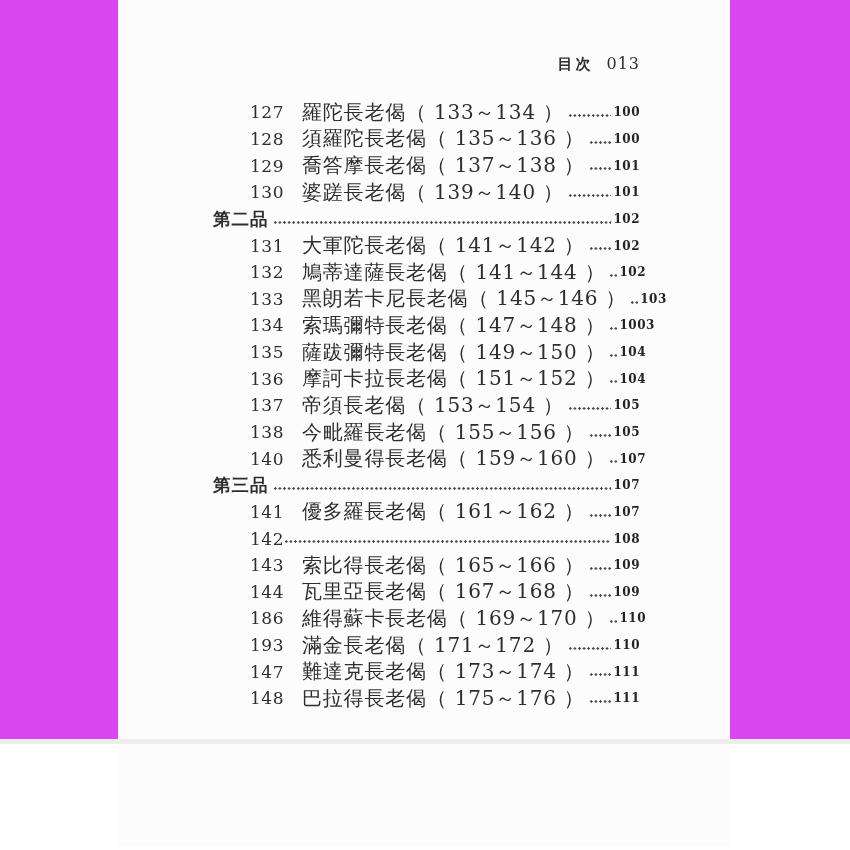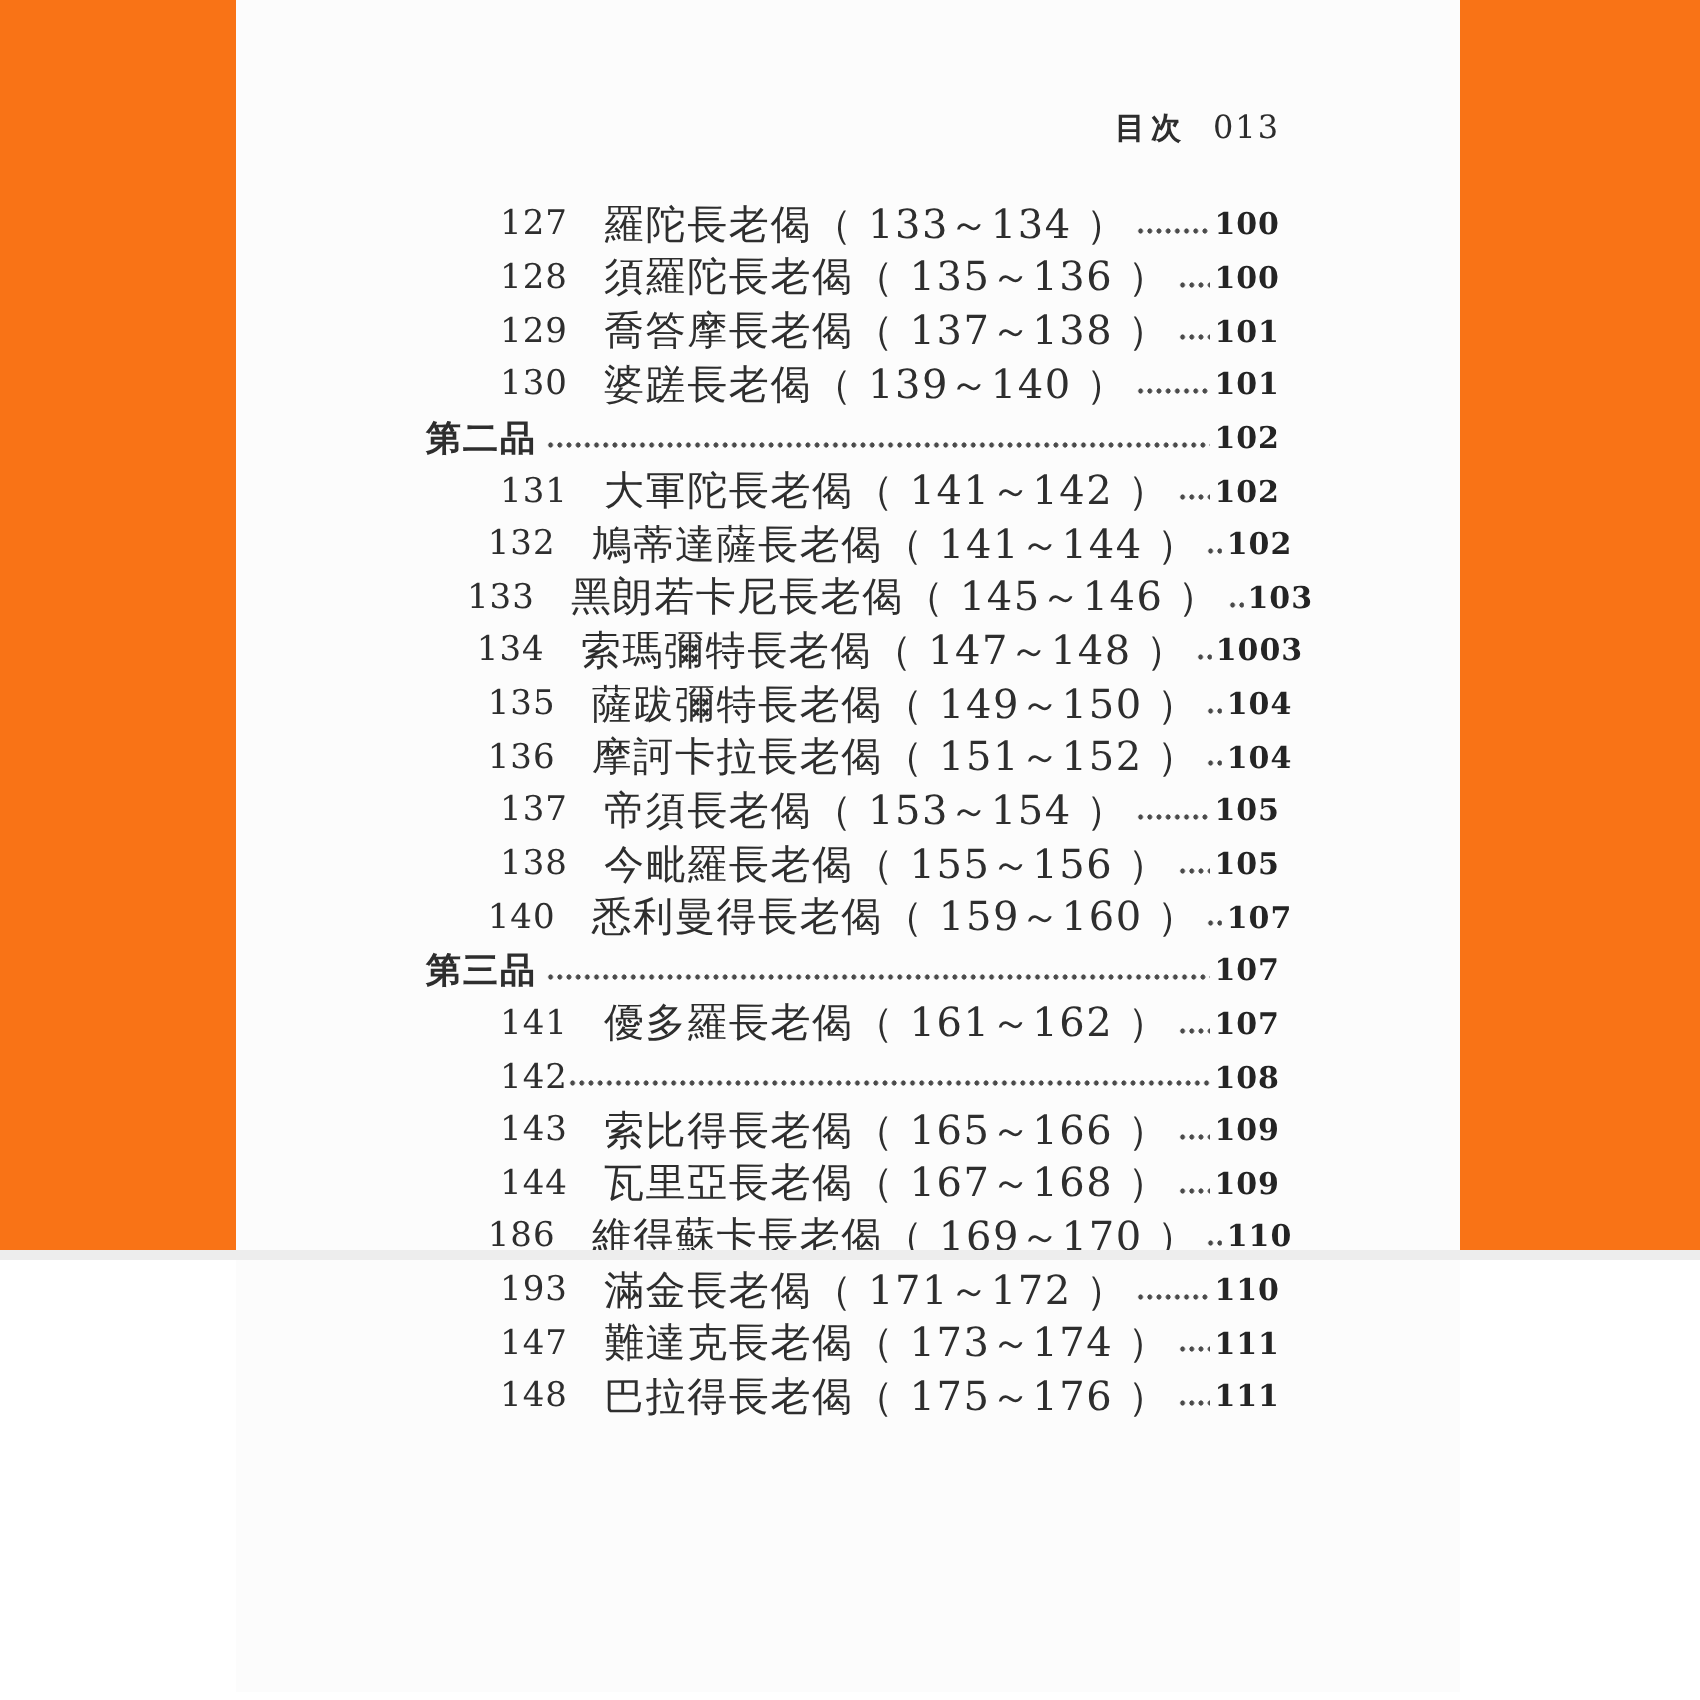--- a/index.html
+++ b/index.html
@@ -7,22 +7,22 @@
     padding: 0;
     width: 850px;
     height: 850px;
     background: #ffffff;
     overflow: hidden;
     font-family: "DejaVu Serif", "Liberation Serif", serif;
   }
   .canvas {
     position: relative;
     width: 850px;
-    height: 630px;
-    background: #f97316;
+    height: 744px;
+    background: #d946ef;
   }
   
   .scan-page {
     position: absolute;
     left: 118px;
     top: 0;
     width: 612px;
     height: 846px;
     background: #fcfcfc;
   }
@@ -64,21 +64,20 @@
     width: 520px;
     display: flex;
     flex-direction: column;
     color: #2e2e2e;
   }
   .row {
     display: flex;
     align-items: center;
     height: 26.65px;
     white-space: nowrap;
-    justify-content: center;
   }
   .row .num {
     margin-left: 130px;
     width: 30px;
     font-size: 17px;
     letter-spacing: 0.5px;
     flex: 0 0 auto;
   }
   .row .title {
     margin-left: 22px;
@@ -97,21 +96,21 @@
     align-self: stretch;
     margin: 0 2px 0 4px;
     background-image: radial-gradient(circle, #4a4a4a 1.05px, rgba(0,0,0,0) 1.35px);
     background-size: 4.6px 4.6px;
     background-repeat: repeat-x;
     background-position: left calc(50% + 3px);
     min-width: 8px;
   }
   .row .pagenum {
     flex: 0 0 auto;
-    font-size: 15px;
+    font-size: 12px;
     font-weight: 600;
     letter-spacing: 0.5px;
     color: #242424;
   }
 </style>
 </head>
 <body>
 
 <div class="canvas">
   <div class="scan-page"></div>

